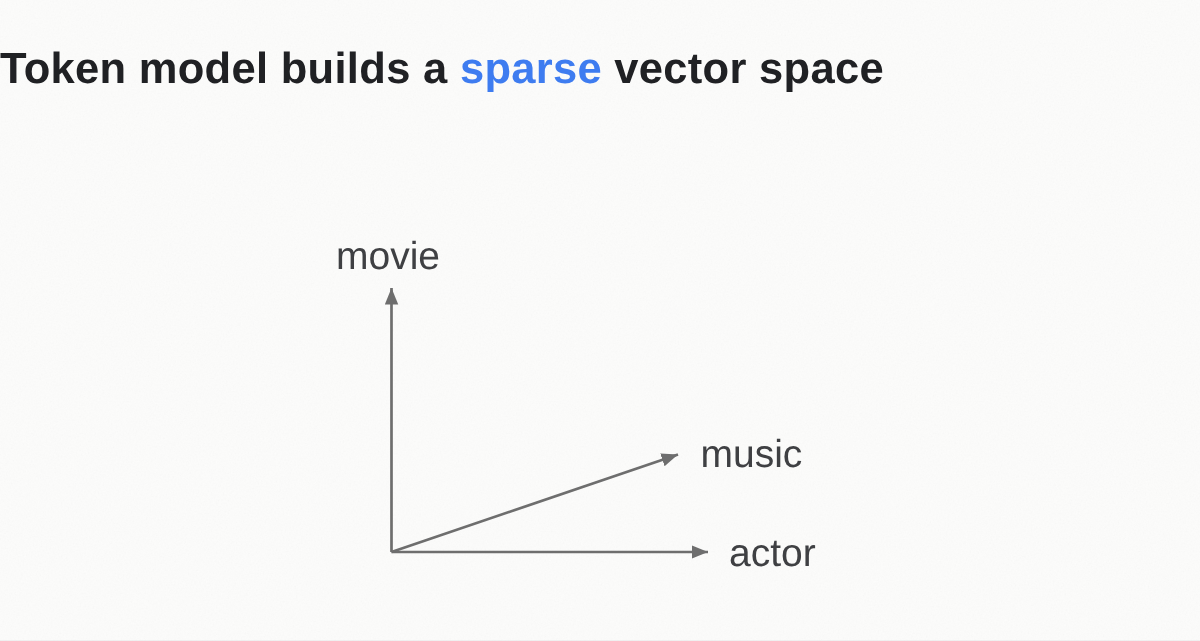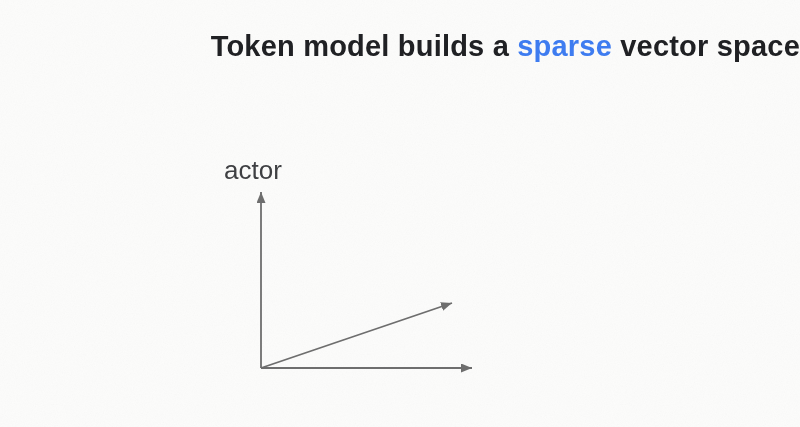--- a/index.html
+++ b/index.html
@@ -20,21 +20,21 @@
     inset: 0;
     opacity: 0.05;
     pointer-events: none;
   }
   .title {
     position: absolute;
     top: 26px;
     left: 0;
     width: 800px;
     margin: 0;
-    text-align: right;
+    text-align: left;
     font-size: 29px;
     font-weight: 700;
     line-height: 40px;
     letter-spacing: 0.2px;
     color: var(--title, #202124);
   }
   .title .hl {
     color: var(--blue, #3e7cf0);
   }
   .diagram-svg {
@@ -78,15 +78,17 @@
       </marker>
     </defs>
 
     <line x1="261" y1="368" x2="261" y2="192" stroke="#6e6e6e" stroke-width="1.8" marker-end="url(#arrowhead)"></line>
 
     <line x1="261" y1="368" x2="472" y2="368" stroke="#6e6e6e" stroke-width="1.8" marker-end="url(#arrowhead)"></line>
 
     <line x1="261" y1="368" x2="452" y2="303" stroke="#6e6e6e" stroke-width="1.8" marker-end="url(#arrowhead)"></line>
   </svg>
 
-  <div class="axis-label movie">actor</div>
+  <div class="axis-label movie">movie</div>
+  <div class="axis-label music">music</div>
+  <div class="axis-label actor">actor</div>
 
 </div>
 
 </body></html>

